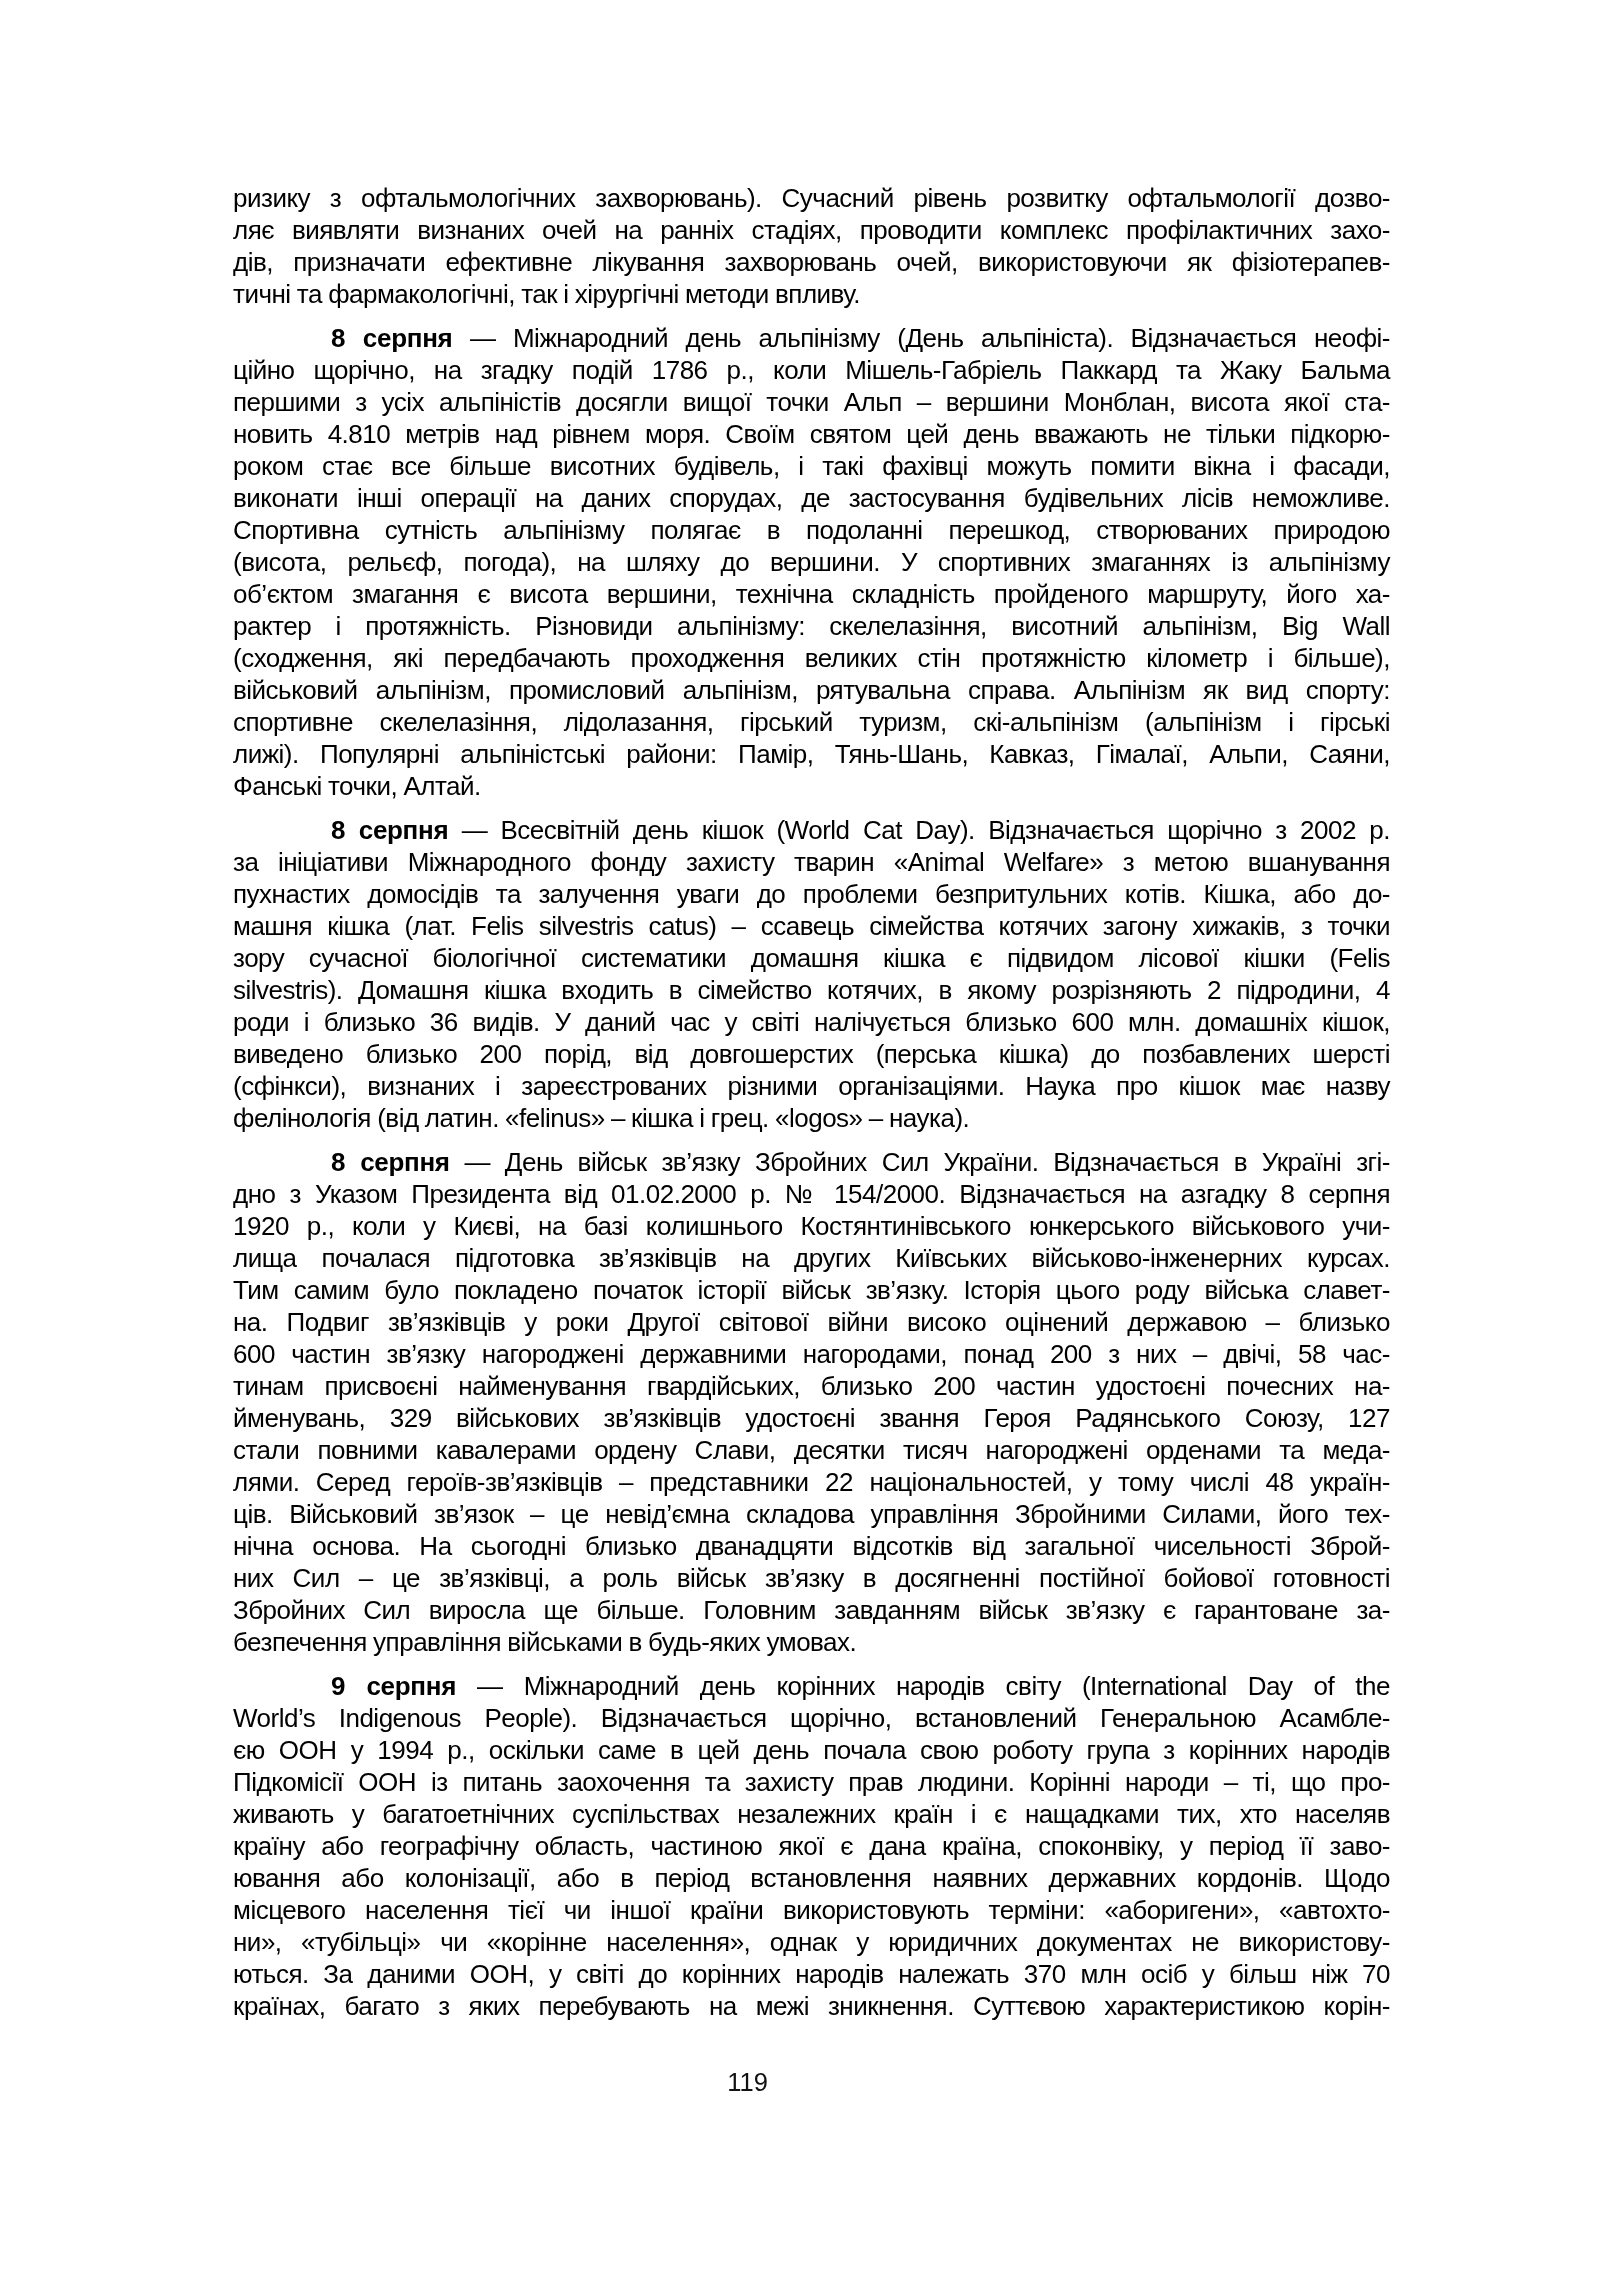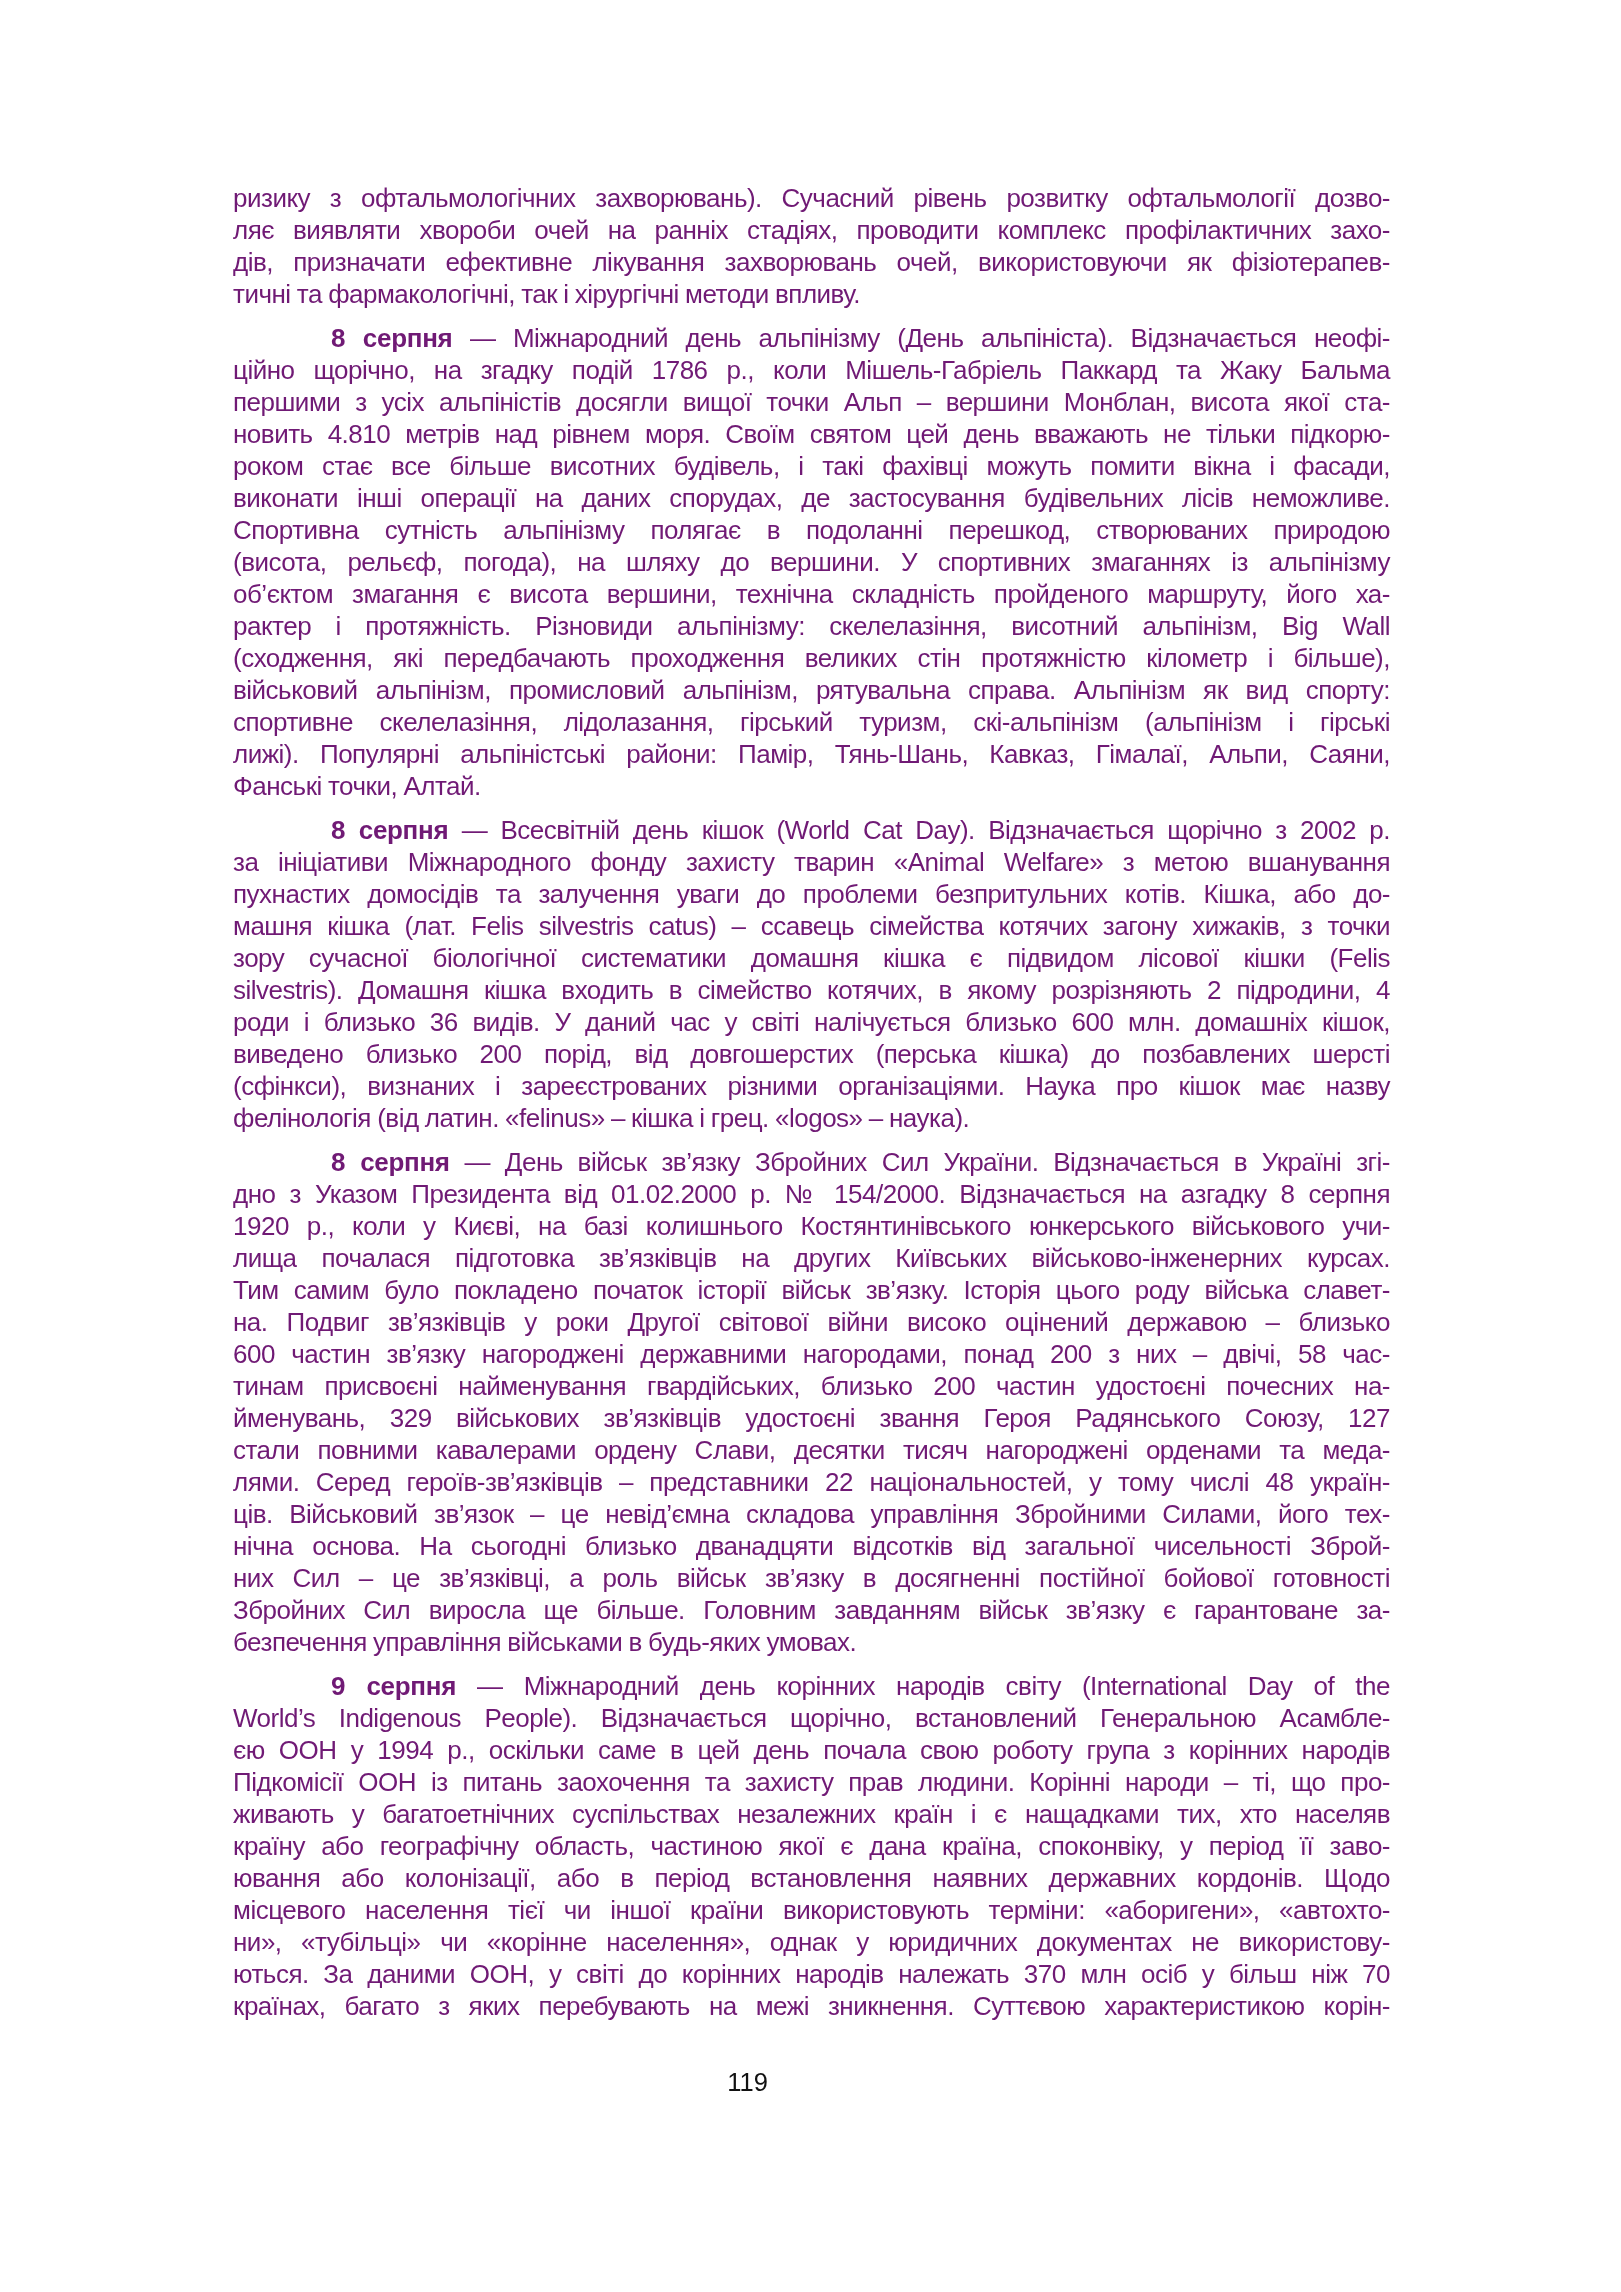--- a/index.html
+++ b/index.html
@@ -1,20 +1,20 @@
 <!DOCTYPE html>
 <html><head>
 <meta charset="utf-8">
 <style>
   html, body { margin: 0; padding: 0; background: #ffffff; }
   body { width: 1621px; height: 2293px; position: relative; overflow: hidden; }
   .page {
     position: absolute; left: 233px; top: 182px; width: 1157px;
     font-family: "Liberation Sans", sans-serif;
-    font-size: 26px; line-height: 32px; color: #701a75;
+    font-size: 26px; line-height: 32px; color: #000000;
     letter-spacing: -0.5px; word-spacing: -0.5px;
   }
   .para { margin: 0 0 9.8px 0; }
   .line {
     display: block; white-space: nowrap; text-align: justify;
     text-align-last: justify; height: 32px;
   }
   .line.last { text-align-last: left; }
   .first { text-indent: 98px; margin-top: 12px; }
   .date { font-weight: bold; letter-spacing: -0.3px; }
@@ -22,21 +22,21 @@
     position: absolute; left: 0; width: 1495px; top: 2068px; text-align: center;
     font-family: "Liberation Sans", sans-serif; font-size: 25.5px; color: #111111;
   }
 </style>
 </head>
 <body>
 
 <div class="page" id="doc">
     <div class="para">
       <span class="line"><span>ризику з офтальмологічних захворювань). Сучасний рівень розвитку офтальмології дозво-</span></span>
-      <span class="line"><span>ляє виявляти хвороби очей на ранніх стадіях, проводити комплекс профілактичних захо-</span></span>
+      <span class="line"><span>ляє виявляти визнаних очей на ранніх стадіях, проводити комплекс профілактичних захо-</span></span>
       <span class="line"><span>дів, призначати ефективне лікування захворювань очей, використовуючи як фізіотерапев-</span></span>
       <span class="line last"><span>тичні та фармакологічні, так і хірургічні методи впливу.</span></span>
     </div>
     <div class="para">
       <span class="line first"><span class="date">8 серпня</span><span> — Міжнародний день альпінізму (День альпініста). Відзначається неофі-</span></span>
       <span class="line"><span>ційно щорічно, на згадку подій 1786 р., коли Мішель-Габріель Паккард та Жаку Бальма</span></span>
       <span class="line"><span>першими з усіх альпіністів досягли вищої точки Альп – вершини Монблан, висота якої ста-</span></span>
       <span class="line"><span>новить 4.810 метрів над рівнем моря. Своїм святом цей день вважають не тільки підкорю-</span></span>
       <span class="line"><span>роком стає все більше висотних будівель, і такі фахівці можуть помити вікна і фасади,</span></span>
       <span class="line"><span>виконати інші операції на даних спорудах, де застосування будівельних лісів неможливе.</span></span>

